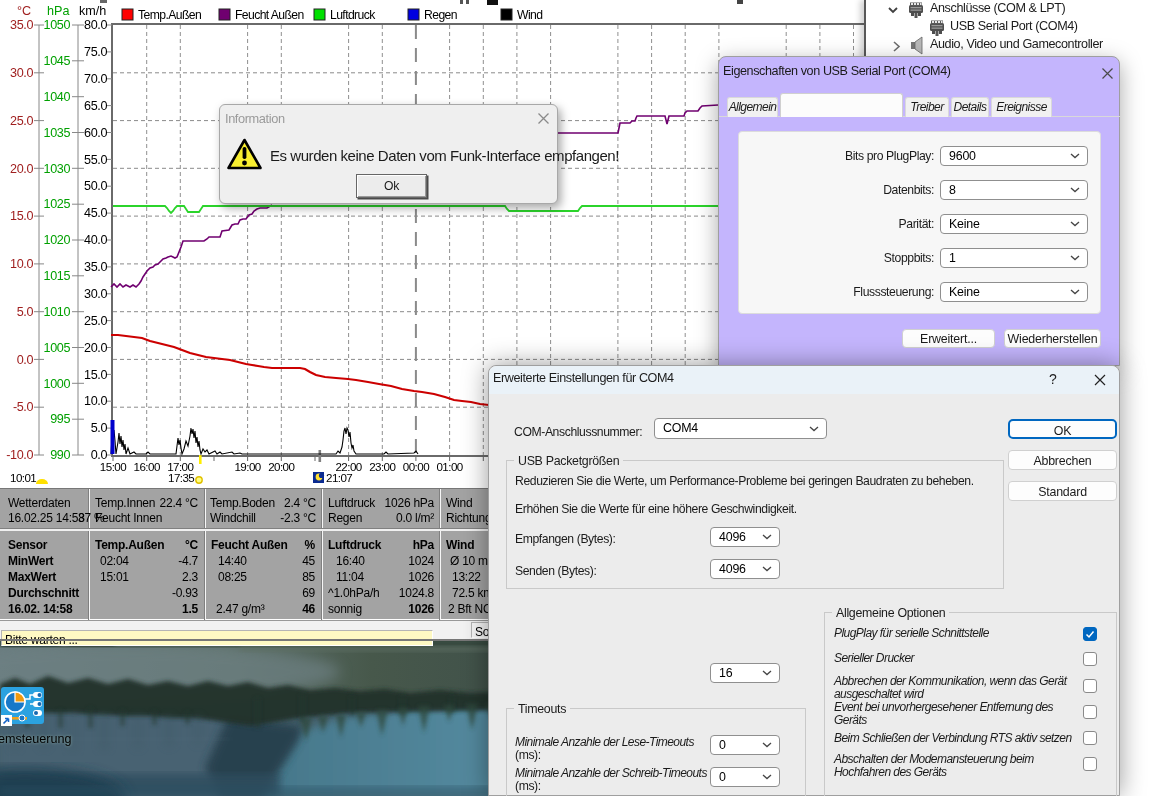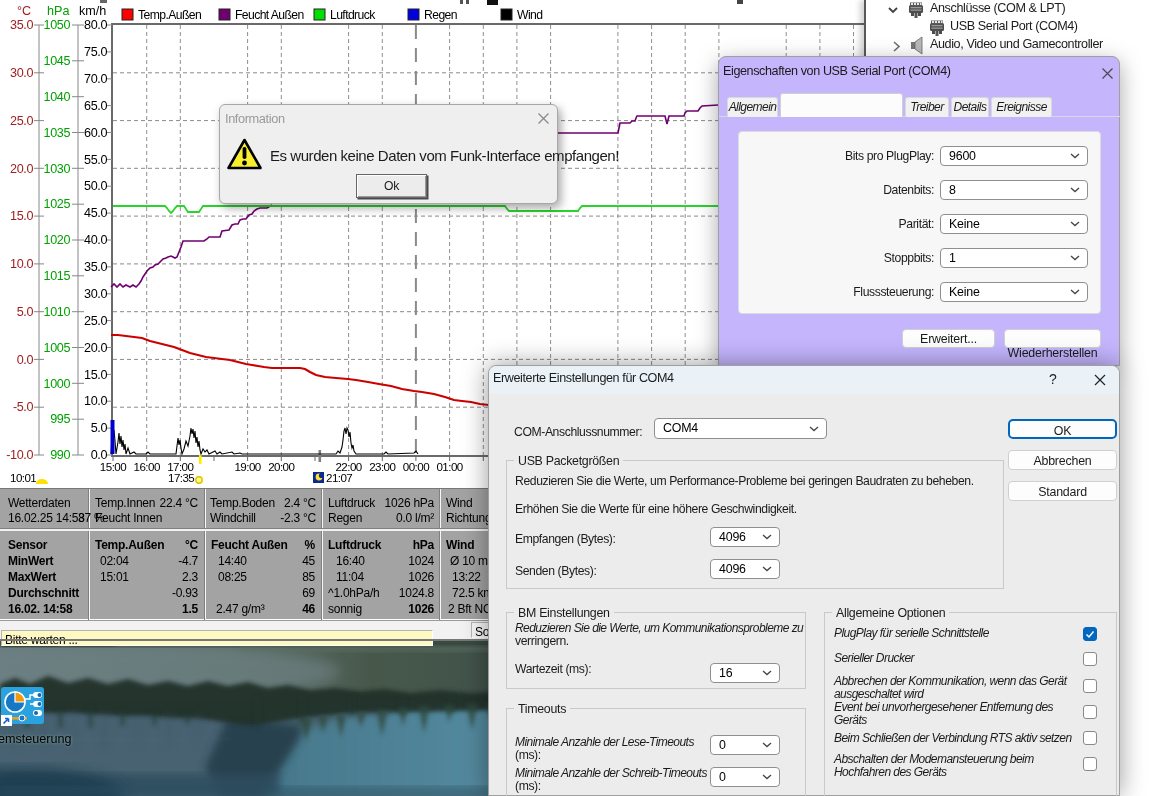--- a/index.html
+++ b/index.html
@@ -472,21 +472,21 @@
       </svg>
     </div>
     <div class="t" style="left:36px;top:228px;width:179px;text-align:right;">Flusssteuerung:</div>
     <div class="cmb" style="left:221px;top:225px;width:148px;height:20px;">
       <span>Keine</span>
     <svg width="10" height="6">
         <path d="M1 1 L5 4.6 L9 1" stroke="#454545" stroke-width="1.3" fill="none"></path>
       </svg>
     </div>
     <div class="btn" style="left:183px;top:272px;width:93px;height:19px;padding-top:2px;">Erweitert...</div>
-    <div class="btn" style="left:285px;top:272px;width:97px;height:19px;padding-top:16px;">Wiederherstellen</div>
+    <div class="btn" style="left:285px;top:272px;width:97px;height:19px;padding-top:2px;">Wiederherstellen</div>
   </div>
 <div class="a" style="left:488px;top:365px;width:632px;height:431px;background:#ececec;
  border:1px solid #9f9f9f;border-radius:8px 8px 0 0;box-shadow:0 0 26px rgba(0,0,0,0.4);">
     <div class="a" style="left:0;top:0;width:630px;height:28px;background:#eaf2f8;border-radius:8px 8px 0 0;"></div>
     <div class="t" style="left:4px;top:5px;font-size:12.6px;">Erweiterte Einstellungen für COM4</div>
     <div class="t" style="left:560px;top:5px;font-size:14px;color:#222;">?</div>
     <svg class="a" style="left:605px;top:8px" width="12" height="12">
       <path d="M1 1 L11 11 M11 1 L1 11" stroke="#222" stroke-width="1.2"></path>
     </svg>
     <div class="t" style="left:25px;top:59px;">COM-Anschlussnummer:</div>
@@ -511,26 +511,20 @@
     <svg width="10" height="6">
         <path d="M1 1 L5 4.6 L9 1" stroke="#454545" stroke-width="1.3" fill="none"></path>
       </svg>
     </div>
     <div class="cmb" style="left:221px;top:193px;width:70px;height:20px;">
       <span>4096</span>
     <svg width="10" height="6">
         <path d="M1 1 L5 4.6 L9 1" stroke="#454545" stroke-width="1.3" fill="none"></path>
       </svg>
     </div>
-    <div class="grp" style="left:17px;top:246px;width:300px;height:77px;">
-<span class="glab">BM Einstellungen</span>
-<div class="ts" style="left:8px;top:8px;">Reduzieren Sie die Werte, um Kommunikationsprobleme zu</div>
-<div class="t" style="left:8px;top:21px;">verringern.</div>
-<div class="t" style="left:8px;top:49px;">Wartezeit (ms):</div>
-</div>
     <div class="cmb" style="left:221px;top:297px;width:70px;height:20px;">
       <span>16</span>
     <svg width="10" height="6">
         <path d="M1 1 L5 4.6 L9 1" stroke="#454545" stroke-width="1.3" fill="none"></path>
       </svg>
     </div>
     <div class="grp" style="left:17px;top:342px;width:300px;height:89px;border-bottom:none;">
 <span class="glab">Timeouts</span>
 <div class="ts" style="left:8px;top:26px;">Minimale Anzahle der Lese-Timeouts</div>
 <div class="t" style="left:8px;top:39px;">(ms):</div>

